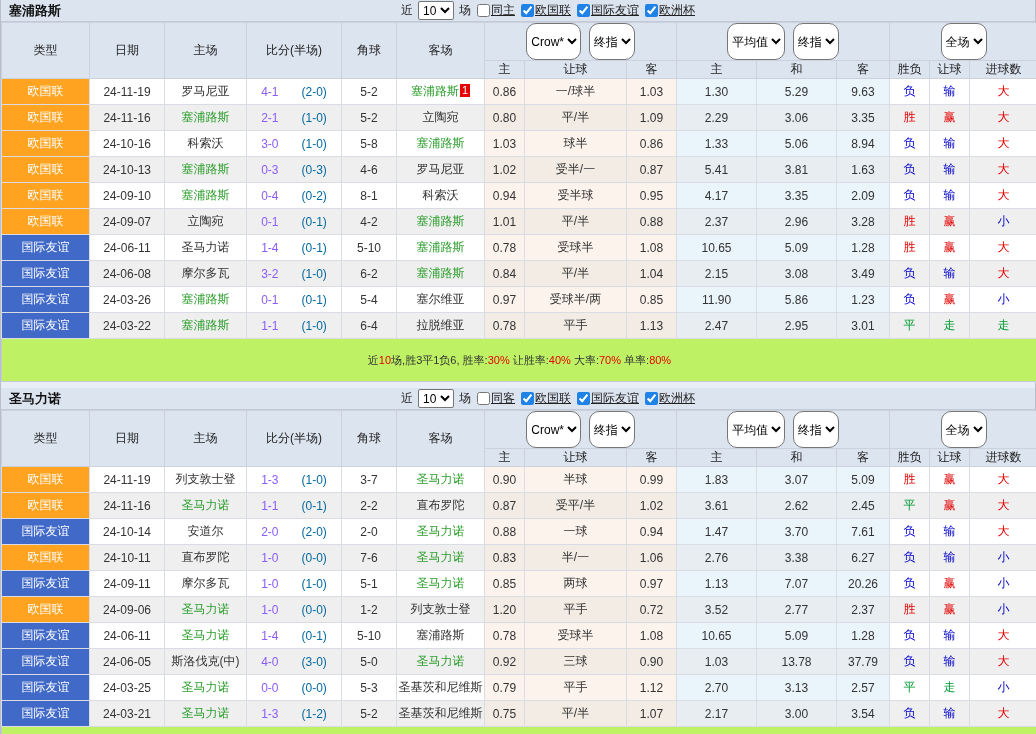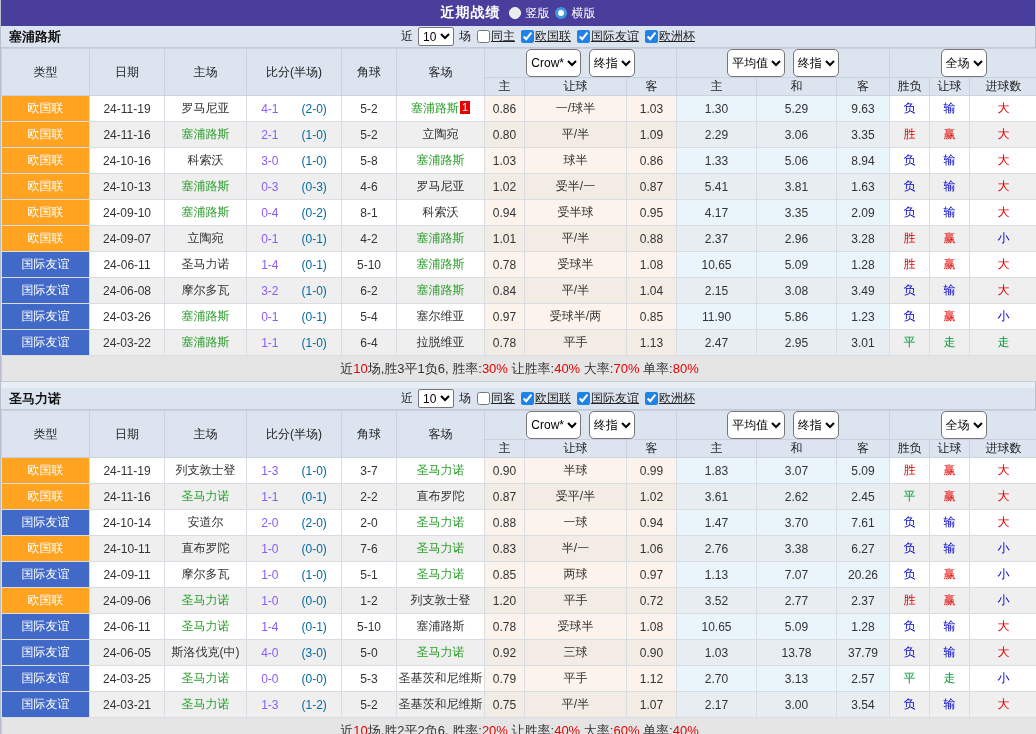--- a/index.html
+++ b/index.html
@@ -21,55 +21,46 @@
   .filter select { height: 19px; font-size: 12px; margin: 0 3px; border: 1px solid #767676; border-radius: 2px; background: #fff; }
   .filter label { display: flex; align-items: center; cursor: pointer; text-decoration: underline; }
   .filter input[type=checkbox] { width: 13px; height: 13px; margin: 0 1px 0 4px; accent-color: #1e82e6; cursor: pointer; }
 
   
   table { width: 1036px; border-collapse: collapse; table-layout: fixed; font-size: 12px; color: #333; }
   th, td { border: 1px solid #ccd2dd; text-align: center; overflow: hidden; white-space: nowrap; }
   thead th { background: #dce4f0; font-weight: normal; color: #222; }
   tr.hdr-top th { height: 26px; }
   tr.hdr-sub th { height: 18px; border-top: 1px solid #c2cad9; }
-  .sel-cell select { height: 28px; font-size: 12px; border: 1px solid #767676; border-radius: 5px; background: #fff; margin: 0 2px; }
+  .sel-cell select { height: 37px; font-size: 12px; border: 1px solid #767676; border-radius: 10px; background: #fff; margin: 0 2px; }
   tbody td { height: 26px; border-color: #d9dde3; }
   tr.odd td { background: #fff; }
   tr.odd td.c-crow { background: #fcf4ec; }
   tr.odd td.c-avg  { background: #eaf4fb; }
   tr.even td { background: #efefef; }
   tr.even td.c-crow { background: #f2ece4; }
   tr.even td.c-avg  { background: #e7edf1; text-align: center; }
   table td.comp-orange { background: #ffa321 !important; color: #fff; }
   table td.comp-blue   { background: #4169c8 !important; color: #fff; }
   .hl { color: #2b9e2b; }
   .ft { color: #8b5cf6; }
   .ht { color: #0369a1; margin-left: 23px; }
   .t-red   { color: #e50000; }
   .t-blue  { color: #0000cc; }
   .t-green { color: #009933; }
   .t-dark  { color: #333; }
   .badge { display: inline-block; background: #e60000; color: #fff; font-size: 11px; line-height: 13px; padding: 0 2px; margin-left: 1px; vertical-align: 1px; }
-  td.summary { height: 26px; background: #e5e5e5; font-size: 13px; border-color: #c6ccd6; }
+  td.summary { height: 43px; background: #bef264; font-size: 11px; border-color: #c6ccd6; }
   .gap { height: 6px; background: #e9eef6; }
 </style>
 </head>
 <body>
 
 <div class="page">
 
-  <div class="title-bar">
-    <span class="title">近期战绩</span>
-    <span class="radio-group">
-      <span class="radio radio-filled"></span>
-      <span>竖版</span>
-      <span class="radio radio-ring"></span>
-      <span>横版</span>
-    </span>
-  </div>
 
   <div class="section">
     <div class="section-bar">
       <span class="team-name">塞浦路斯</span>
       <div class="filter">
         <span>近</span>
         <select><option>10</option></select>
         <span>场</span>
         <label>
             <input type="checkbox" style="">

